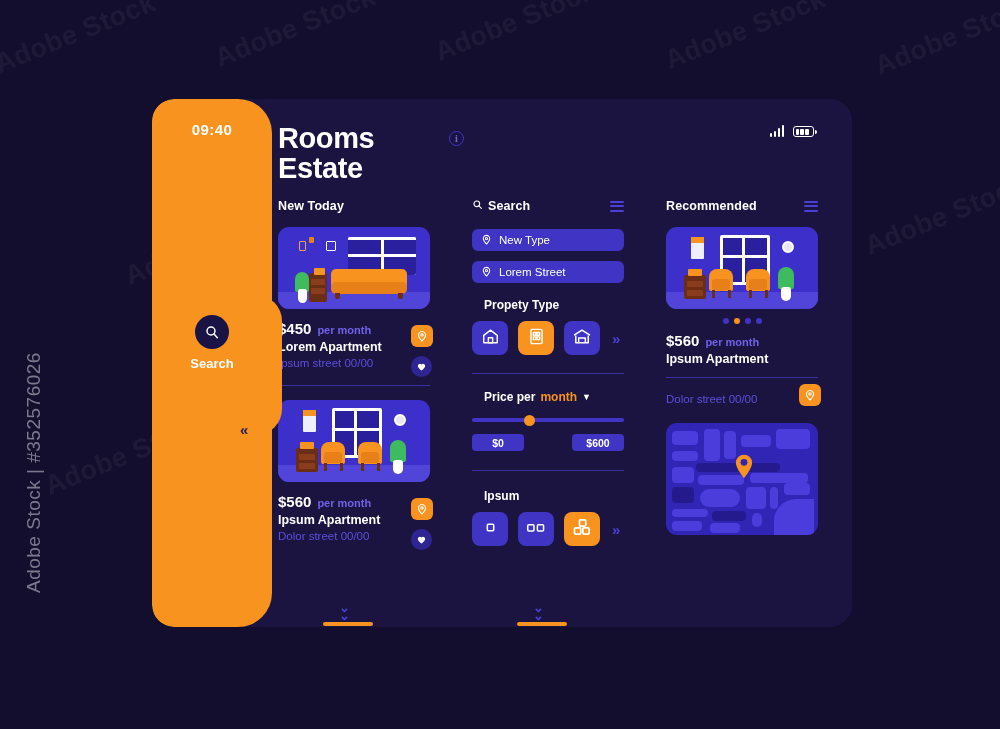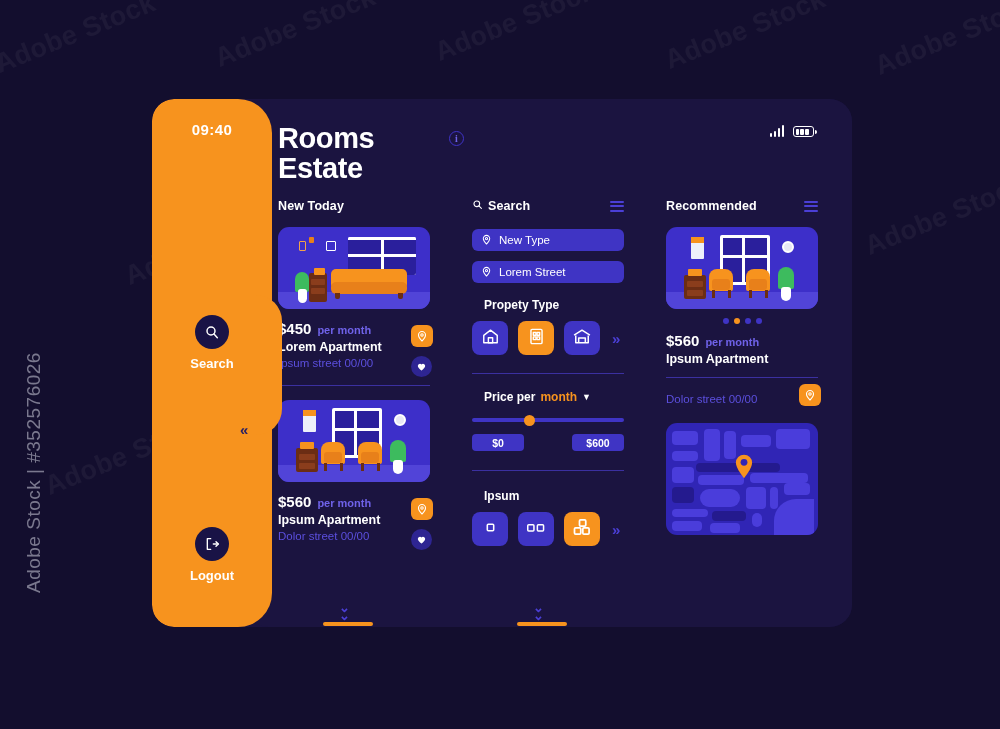--- a/index.html
+++ b/index.html
@@ -220,30 +220,20 @@
       <div class="nav-circle">
         <svg width="16" height="16" viewBox="0 0 24 24" fill="none" stroke="#fff" stroke-width="2.2" stroke-linecap="round">
           <circle cx="10.5" cy="10.5" r="6"></circle>
             <line x1="15" y1="15" x2="20" y2="20.5"></line>
         </svg>
       </div>
       <div class="nav-label">Search</div>
     </div>
 
 
-    <div class="nav-item" style="top:428px;z-index:6">
-      <div class="nav-circle">
-        <svg width="16" height="16" viewBox="0 0 24 24" fill="none" stroke="#fff" stroke-width="2.1" stroke-linecap="round" stroke-linejoin="round">
-          <path d="M10 4H5v16h5"></path>
-            <path d="M14 12h7"></path>
-            <path d="M18 8.5 21.5 12 18 15.5"></path>
-        </svg>
-      </div>
-      <div class="nav-label">Logout</div>
-    </div>
 
     <div class="collapse-btn">«</div>
 
     <div class="title">
       <div>Rooms</div>
       <div>Estate</div>
     </div>
     <div class="info-icon">i</div>
 
     <div class="statusbar">

